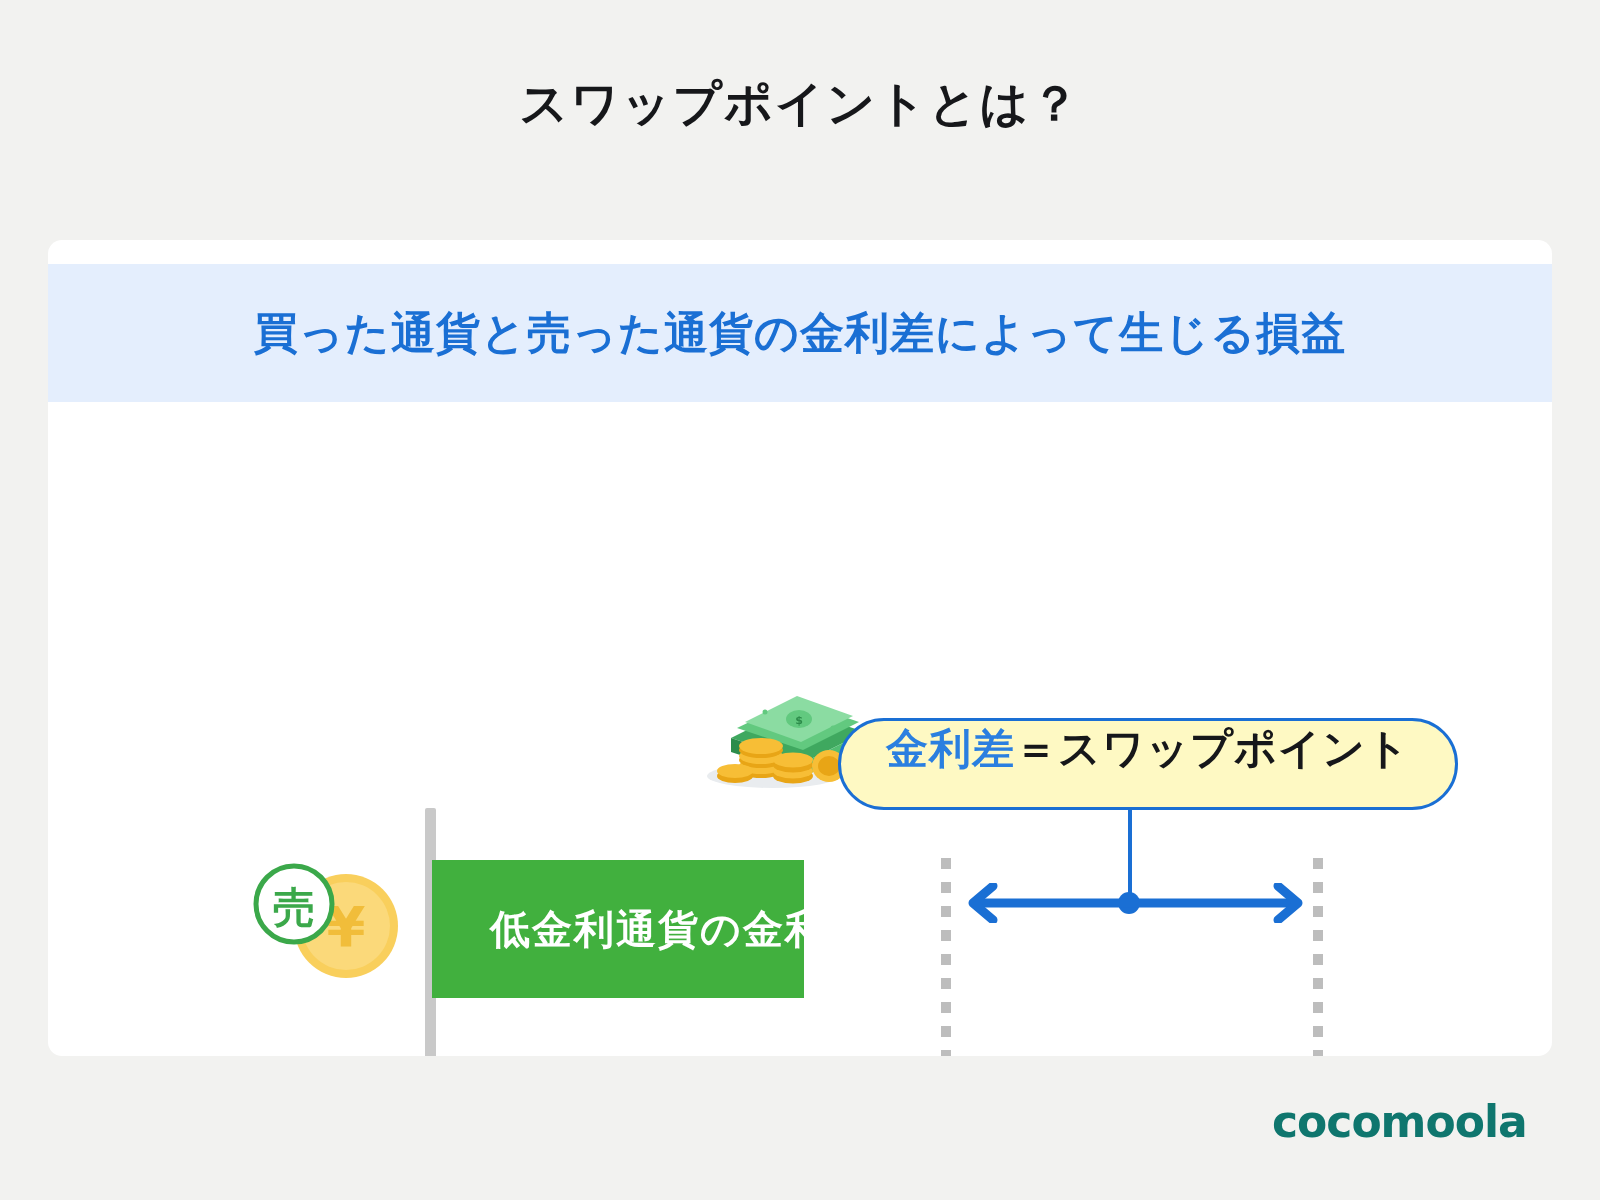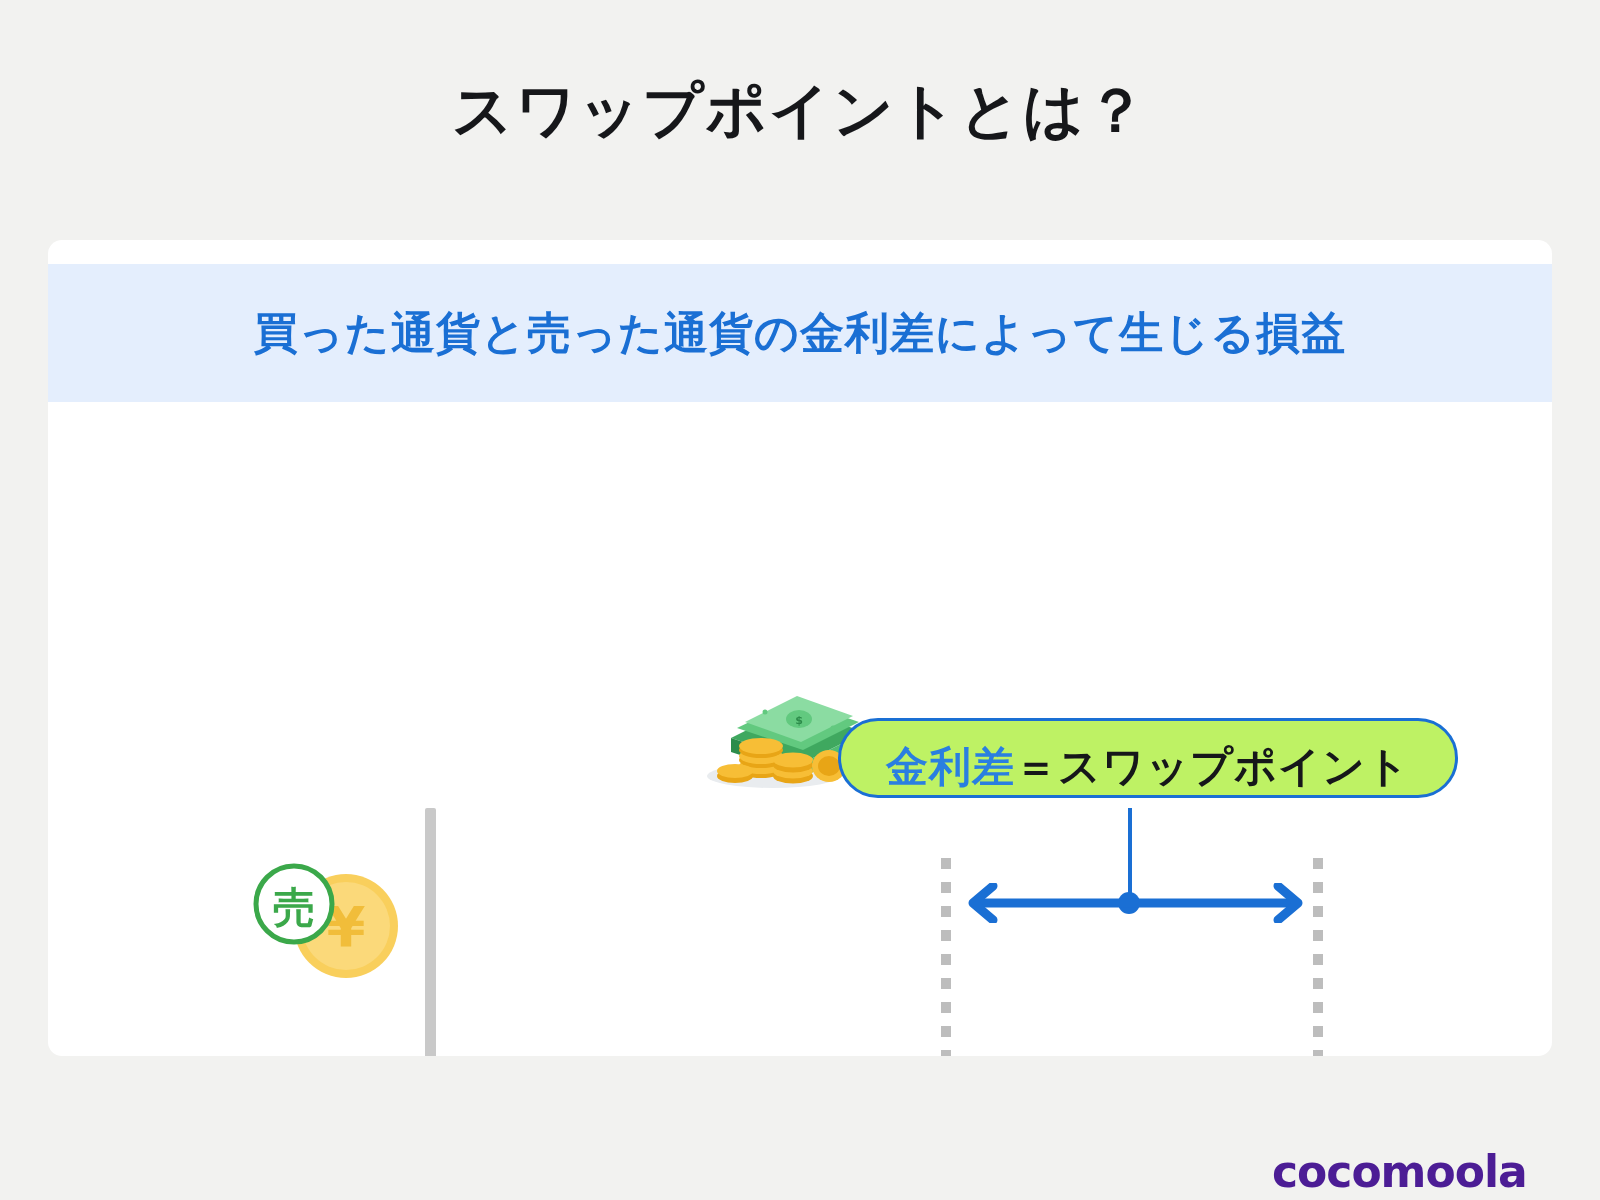--- a/index.html
+++ b/index.html
@@ -15,21 +15,21 @@
     position: relative;
   }
 
   
   .page-title {
     position: absolute;
     left: 0;
     top: 78px;
     width: 1600px;
     text-align: center;
-    font-size: 60px;
+    font-size: 48px;
     font-weight: bold;
     color: #16171a;
     letter-spacing: 2px;
     line-height: 1.1;
   }
 
   
   .card {
     position: absolute;
     left: 48px;
@@ -78,26 +78,26 @@
     width: 170px;
     height: 130px;
   }
 
   
   .callout {
     position: absolute;
     left: 790px;
     top: 340px;
     width: 620px;
-    height: 80px;
-    background: #bef264;
+    height: 92px;
+    background: #fef9c3;
     border: 3px solid #1a6fd4;
     border-radius: 46px;
     display: flex;
-    align-items: flex-end;
+    align-items: flex-start;
     justify-content: center;
     box-sizing: border-box;
   }
   .callout-text {
     font-size: 42px;
     font-weight: bold;
     color: #16171a;
     letter-spacing: 1px;
     white-space: nowrap;
   }
@@ -190,24 +190,24 @@
     width: 160px;
     height: 130px;
   }
   .badge-sell { left: 200px; top: 478px; }
   .badge-buy  { left: 200px; top: 672px; }
 
   
   .logo {
     position: absolute;
     left: 1272px;
-    top: 1146px;
+    top: 1096px;
     font-size: 44px;
     font-weight: bold;
-    color: #4c1d95;
+    color: #0f766e;
     letter-spacing: -1px;
     font-family: "DejaVu Sans", sans-serif;
   }
 </style>
 </head>
 <body>
 
 <div class="page-title">スワップポイントとは？</div>
 
 <div class="card">
@@ -264,20 +264,23 @@
       <div class="callout-text">
         <span class="hl">金利差</span><span>＝スワップポイント</span>
       </div>
     </div>
 
     <div class="leader-line"></div>
     <div class="leader-dot"></div>
 
     <div class="axis"></div>
 
+    <div class="bar bar-green" style="width: 372px; background: rgb(65, 176, 62);">
+      <span class="bar-label">低金利通貨の金利</span>
+    </div>
 
     <div class="dotted dotted-left"></div>
     <div class="dotted dotted-right"></div>
 
     <div class="gap-arrow">
       <svg viewBox="0 0 365 40" width="365" height="40" aria-hidden="true" style="position:absolute;top:-15px;left:0;">
         <line x1="22" y1="20" x2="343" y2="20" stroke="#1a6fd4" stroke-width="9"></line>
         <polyline points="40,3 20,20 40,37" fill="none" stroke="#1a6fd4" stroke-width="9" stroke-linecap="round" stroke-linejoin="round"></polyline>
         <polyline points="325,3 345,20 325,37" fill="none" stroke="#1a6fd4" stroke-width="9" stroke-linecap="round" stroke-linejoin="round"></polyline>
       </svg>

